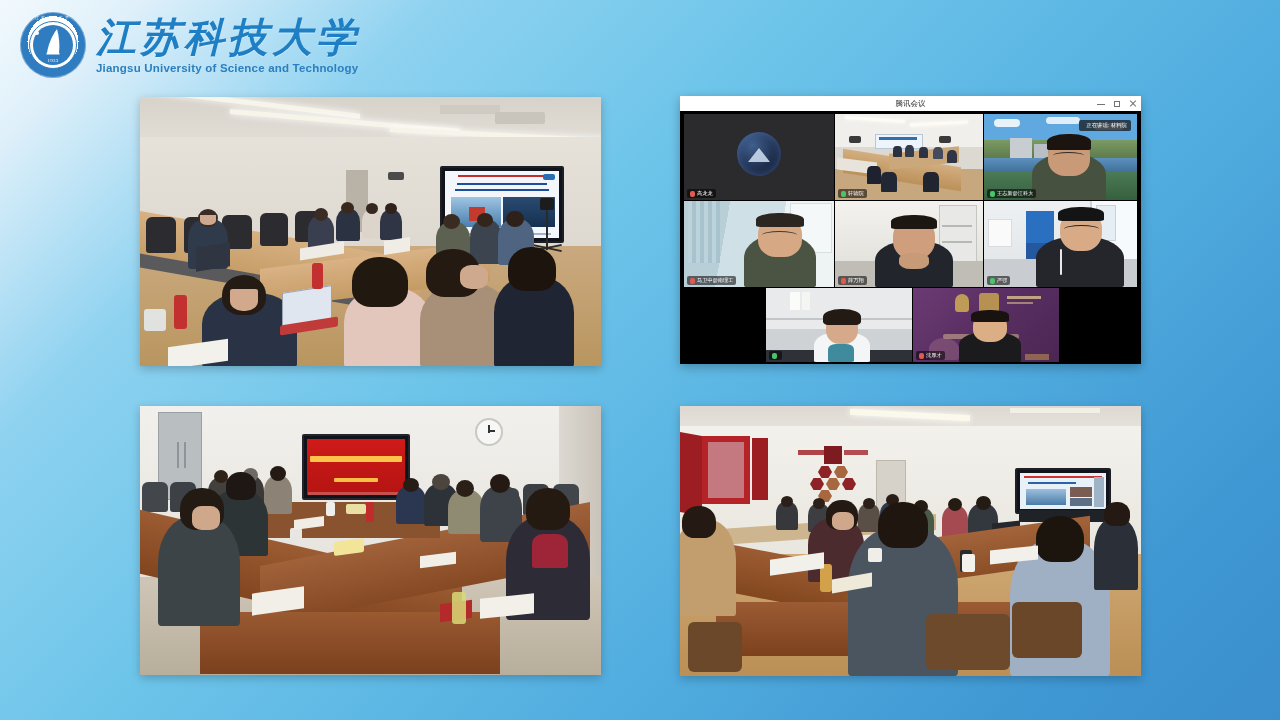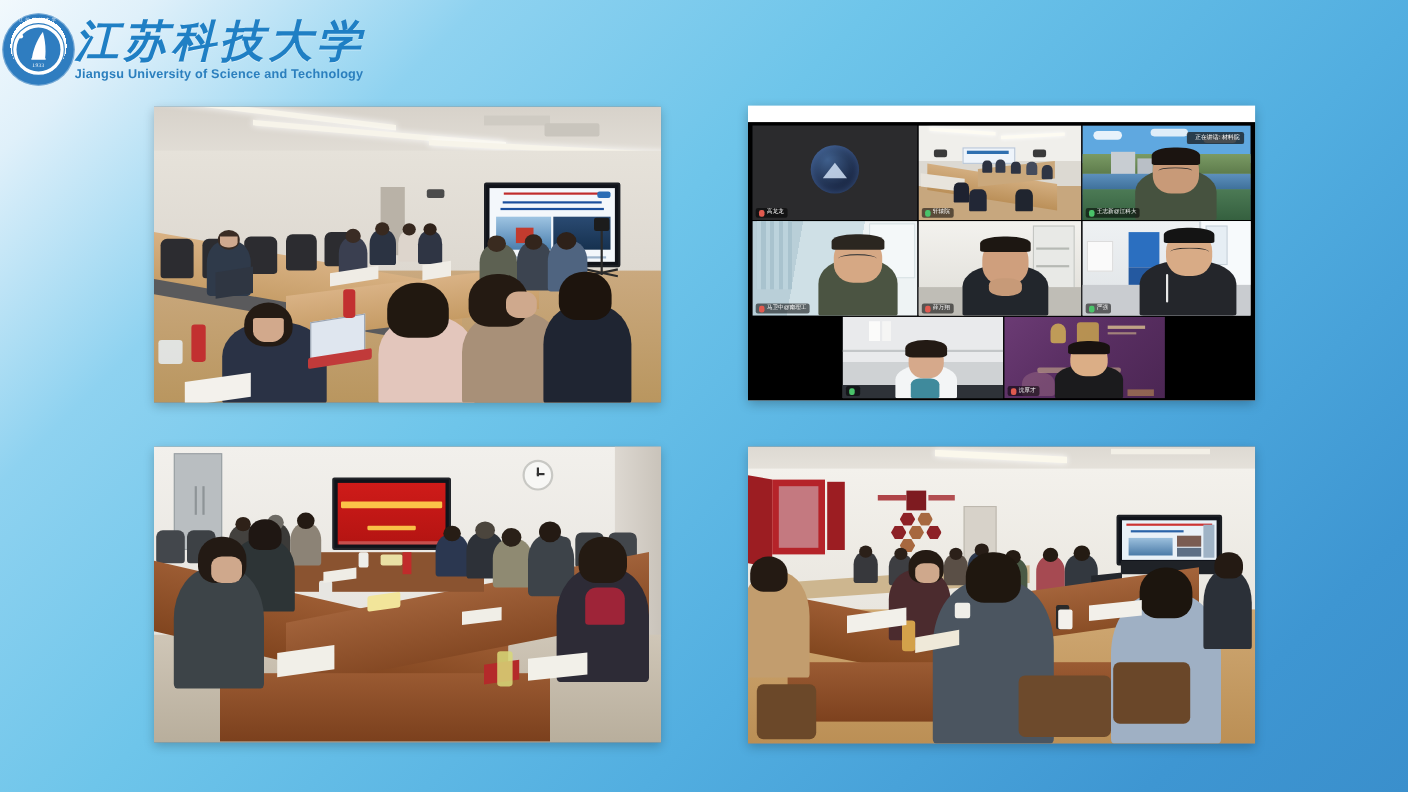--- a/index.html
+++ b/index.html
@@ -11,23 +11,24 @@
   #stage {
     position: relative;
     width: 1280px; height: 720px;
     background: linear-gradient(135deg, #f2f9fd 0%, #dff0fa 7%, #8ed2f0 22%, #6ec5ea 40%, #52aee0 65%, #3e96d2 88%, #3a8fcc 100%);
     overflow: hidden;
   }
 
   
   #brand {
     position: absolute;
-    left: 2px; top: 12px;
+    left: 20px; top: 12px;
     display: flex;
     align-items: center;
+    gap: 10px;
   }
   .emblem {
     width: 66px; height: 66px;
     border-radius: 50%;
     position: relative;
     flex: 0 0 auto;
   }
   .emblem .ring-outer {
     position: absolute; inset: 0;
     border-radius: 50%;
@@ -329,20 +330,28 @@
       <div style="position:absolute;left:172px;top:166px;width:11px;height:26px;background:#c23030;border-radius:3px;"></div>
       <div style="position:absolute;left:34px;top:198px;width:13px;height:34px;background:#c23030;border-radius:3px;"></div>
       <div style="position:absolute;left:4px;top:212px;width:22px;height:22px;background:rgba(230,238,245,.85);border-radius:3px;"></div>
       <div style="position:absolute;left:28px;top:246px;width:60px;height:22px;background:#f3f1ec;transform:skewY(-8deg);"></div>
       <div style="position:absolute;left:160px;top:148px;width:44px;height:12px;background:#efece5;transform:skewY(-9deg);"></div>
       <div style="position:absolute;left:244px;top:142px;width:26px;height:14px;background:#f0ede6;transform:skewY(-9deg);"></div>
     </div>
   </div>
 
   <div id="meeting">
+    <div id="meeting-titlebar">
+      <div id="meeting-title">腾讯会议</div>
+      <div class="wincontrols">
+        <div class="wc min"></div>
+        <div class="wc max"></div>
+        <div class="wc close"></div>
+      </div>
+    </div>
 
     <div id="grid">
 
       <div id="list-icon">
         <i></i>
           <i></i>
           <i></i>
       </div>
 
       <div class="tile" style="left:4px; top:3px; width:150px; height:86px;">

